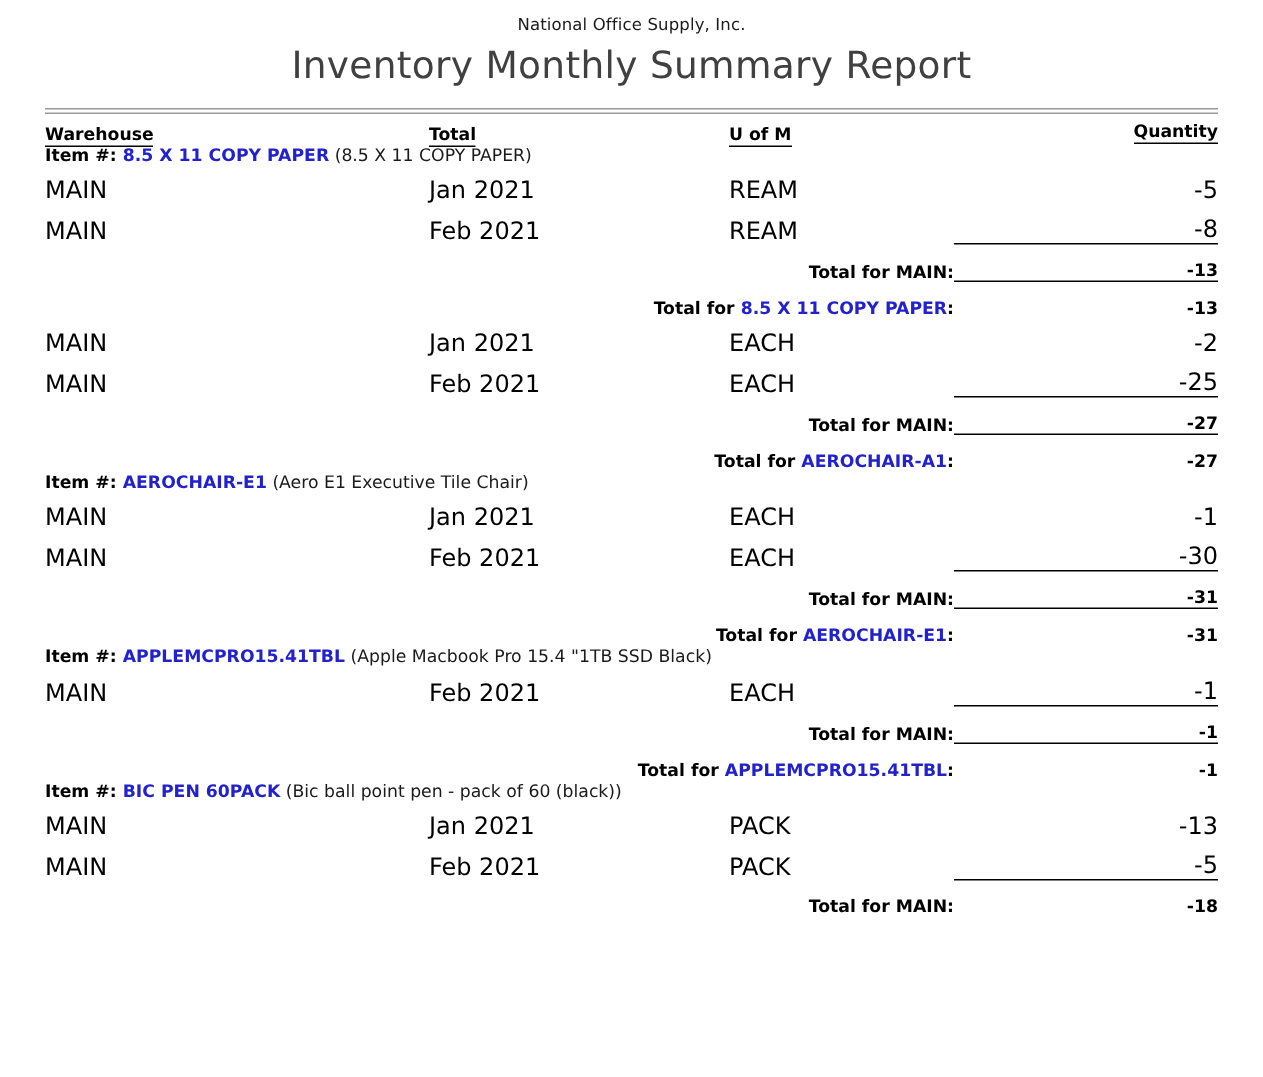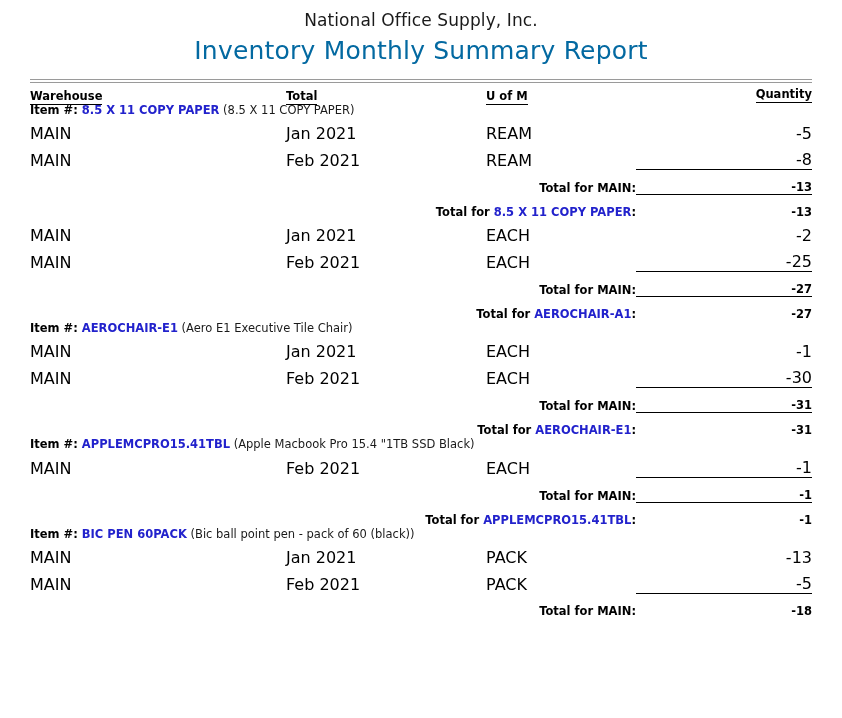--- a/index.html
+++ b/index.html
@@ -15,29 +15,29 @@
     overflow: hidden;
   }
   .page {
     position: relative;
     width: 842px;
     height: 718px;
     box-sizing: border-box;
   }
   .company {
     text-align: center;
-    font-size: 17px;
+    font-size: 11px;
     color: #1a1a1a;
     padding-top: 10px;
     letter-spacing: 0.1px;
   }
   .report-title {
     text-align: center;
     font-size: 25px;
-    color: #0369a1;
+    color: #404040;
     margin-top: 6px;
     letter-spacing: 0.2px;
     font-weight: normal;
   }
   .rule-top {
     margin: 14px 30px 0 30px;
     border-top: 1px solid #9a9a9a;
     border-bottom: 1px solid #9a9a9a;
     height: 2px;
   }

